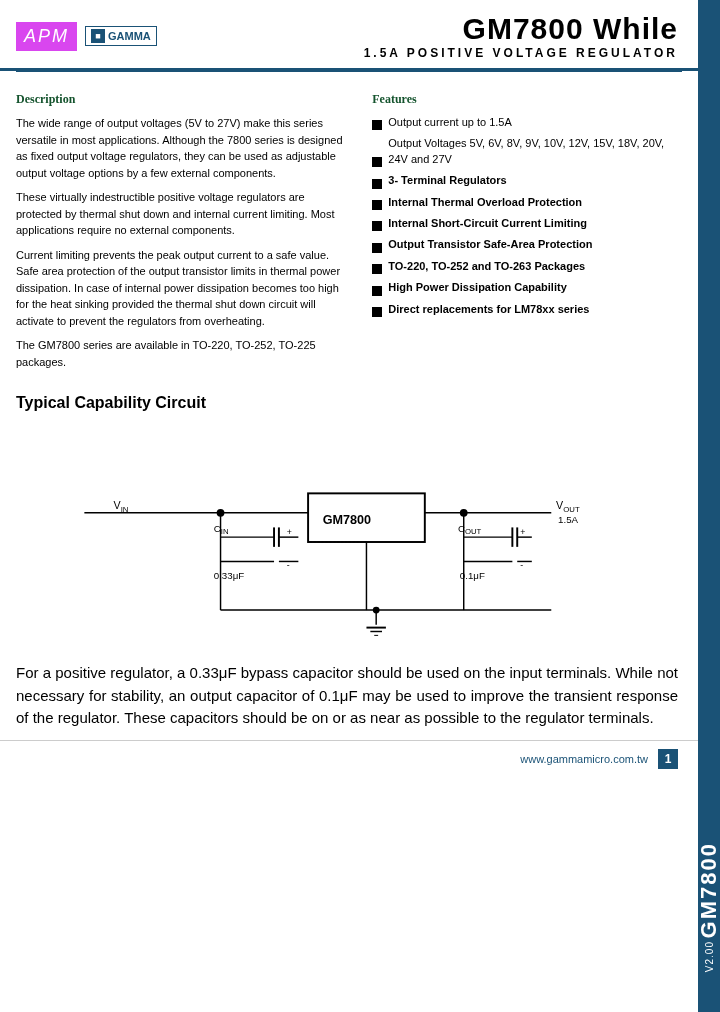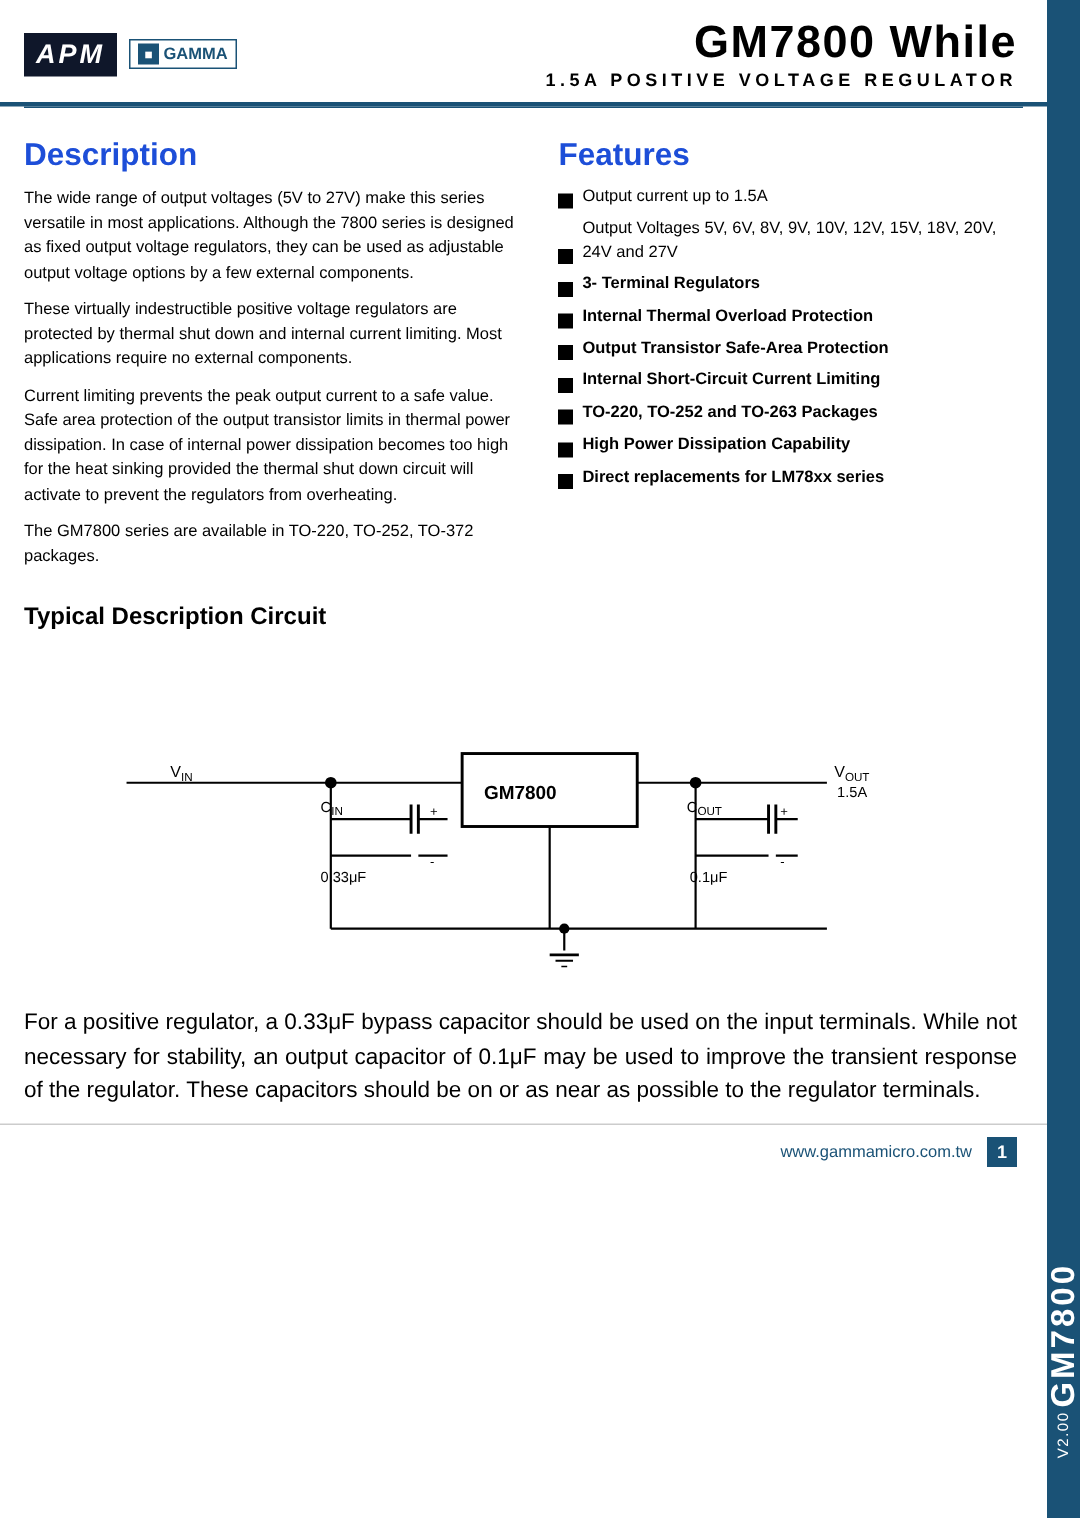--- a/index.html
+++ b/index.html
@@ -53,24 +53,24 @@
       align-items: center;
       padding: 12px 20px 8px 16px;
       border-bottom: 3px solid #1a5276;
     }
     .logo-area {
       display: flex;
       align-items: center;
       gap: 8px;
     }
     .apm-logo {
-      background: #0f172a;
+      background: #d946ef;
       color: white;
       font-size: 18px;
-      font-weight: bold;
+      font-weight: normal;
       padding: 4px 8px;
       letter-spacing: 2px;
       font-style: italic;
     }
     .gamma-logo {
       display: flex;
       align-items: center;
       gap: 3px;
       font-size: 11px;
       font-weight: bold;
@@ -111,24 +111,25 @@
       display: flex;
       padding: 16px 20px 0 16px;
       gap: 20px;
     }
 
     
     .left-col {
       flex: 1.1;
     }
     .section-title {
-      font-size: 21px;
+      font-size: 12px;
       font-weight: bold;
       margin-bottom: 8px;
-      color: #1d4ed8;
+      color: #14532d;
+      font-family: Liberation Serif, serif;
     }
     .description-text {
       font-size: 11px;
       line-height: 1.5;
       color: #000;
       margin-bottom: 8px;
     }
 
     
     .right-col {
@@ -243,21 +244,21 @@
 
   <div class="divider"></div>
 
   <div class="content-area">
 
     <div class="left-col">
       <div class="section-title">Description</div>
       <p class="description-text">The wide range of output voltages (5V to 27V) make this series versatile in most applications. Although the 7800 series is designed as fixed output voltage regulators, they can be used as adjustable output voltage options by a few external components.</p>
       <p class="description-text">These virtually indestructible positive voltage regulators are protected by thermal shut down and internal current limiting. Most applications require no external components.</p>
       <p class="description-text">Current limiting prevents the peak output current to a safe value. Safe area protection of the output transistor limits in thermal power dissipation. In case of internal power dissipation becomes too high for the heat sinking provided the thermal shut down circuit will activate to prevent the regulators from overheating.</p>
-      <p class="description-text">The GM7800 series are available in TO-220, TO-252, TO-372 packages.</p>
+      <p class="description-text">The GM7800 series are available in TO-220, TO-252, TO-225 packages.</p>
     </div>
 
     <div class="right-col">
       <div class="section-title">Features</div>
       <ul class="features-list">
         <li>
           <div class="bullet"></div>
           <span>Output current up to 1.5A</span>
         </li>
         <li>
@@ -267,44 +268,44 @@
         <li>
           <div class="bullet"></div>
           <span class="feature-bold">3- Terminal Regulators</span>
         </li>
         <li>
           <div class="bullet"></div>
           <span class="feature-bold">Internal Thermal Overload Protection</span>
         </li>
         <li>
           <div class="bullet"></div>
+          <span class="feature-bold">Internal Short-Circuit Current Limiting</span>
+        </li>
+        <li>
+          <div class="bullet"></div>
           <span class="feature-bold">Output Transistor Safe-Area Protection</span>
         </li>
         <li>
           <div class="bullet"></div>
-          <span class="feature-bold">Internal Short-Circuit Current Limiting</span>
-        </li>
-        <li>
-          <div class="bullet"></div>
           <span class="feature-bold">TO-220, TO-252 and TO-263 Packages</span>
         </li>
         <li>
           <div class="bullet"></div>
           <span class="feature-bold">High Power Dissipation Capability</span>
         </li>
         <li>
           <div class="bullet"></div>
           <span class="feature-bold">Direct replacements for LM78xx series</span>
         </li>
       </ul>
     </div>
   </div>
 
   <div class="circuit-section">
-    <div class="circuit-title">Typical Description Circuit</div>
+    <div class="circuit-title">Typical Capability Circuit</div>
 
     <div class="circuit-diagram">
       <svg class="circuit-svg" viewBox="0 0 660 220">
 
         <line x1="60" y1="80" x2="200" y2="80" stroke="#000" stroke-width="1.5"></line>
 
         <circle cx="200" cy="80" r="4" fill="#000"></circle>
 
         <text x="90" y="76" font-size="11" font-family="Arial">V<tspan font-size="8" dy="3">IN</tspan></text>
 

